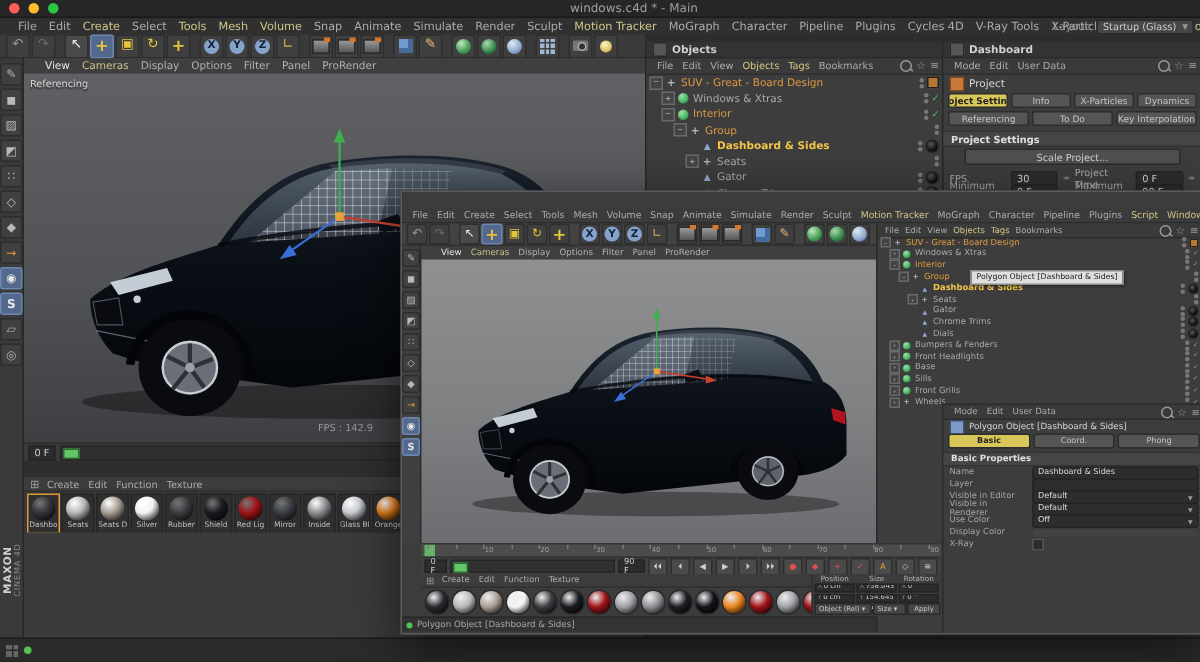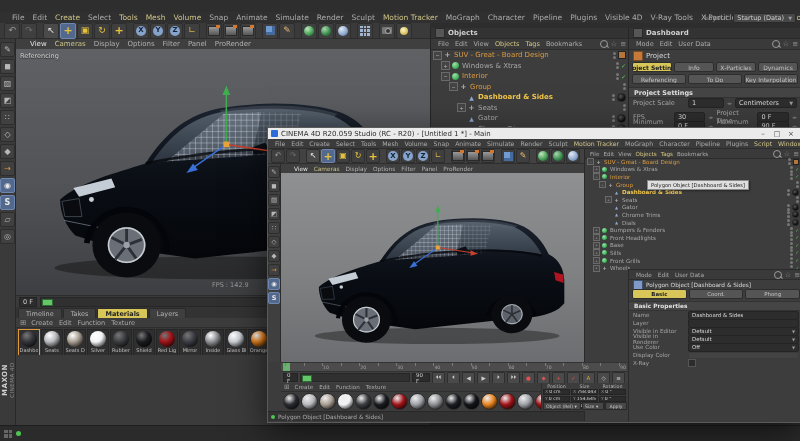--- a/index.html
+++ b/index.html
@@ -239,49 +239,55 @@
           <path d="M213 92 L266 100" stroke="#c8402e" stroke-width="1.6"></path>
           <path d="M272 101 L261 96 L261 104 Z" fill="#c8402e"></path>
           <path d="M213 92 L176 118" stroke="#3a6fd8" stroke-width="1.6"></path>
           <path d="M171 122 L178 112 L183 119 Z" fill="#3a6fd8"></path>
           <rect x="210" y="89" width="6" height="6" fill="#e8a33c"></rect>
         </g>
       </symbol>
     </defs>
   </svg>
 
+  <div id="macbar" class="abs row">
+    <span class="tl" id="tl-close" style="background: rgb(255, 95, 87);"></span>
+    <span class="tl" id="tl-min" style="background: rgb(254, 188, 46);"></span>
+    <span class="tl" id="tl-max" style="background: rgb(40, 200, 64);"></span>
+    <span id="mac-title">windows.c4d * - Main</span>
+  </div>
 
   <div id="appmenu" class="abs">
       <span class="mitem">File</span>
       <span class="mitem">Edit</span>
       <span class="mitem hl">Create</span>
       <span class="mitem">Select</span>
       <span class="mitem hl">Tools</span>
       <span class="mitem hl">Mesh</span>
       <span class="mitem hl">Volume</span>
       <span class="mitem">Snap</span>
       <span class="mitem">Animate</span>
       <span class="mitem">Simulate</span>
       <span class="mitem">Render</span>
       <span class="mitem">Sculpt</span>
       <span class="mitem hl">Motion Tracker</span>
       <span class="mitem">MoGraph</span>
       <span class="mitem">Character</span>
       <span class="mitem">Pipeline</span>
       <span class="mitem">Plugins</span>
-      <span class="mitem">Visible 4D</span>
+      <span class="mitem">Cycles 4D</span>
       <span class="mitem">V-Ray Tools</span>
       <span class="mitem">X-Particles</span>
       <span class="mitem hl">Script</span>
       <span class="mitem hl">Window</span>
     </div>
   <div id="layoutbox">
     <span id="layout-label">Layout:</span>
     <span class="selectbox">
-      <span>Startup (Data)</span>
+      <span>Startup (Glass)</span>
         <span class="car">▼</span>
     </span>
   </div>
 
   <div id="maintoolbar" class="abs">
       <div class="tile" style="color: rgb(154, 154, 154);">↶</div>
       <div class="tile" style="color: rgb(111, 111, 111); margin-right: 6px;">↷</div>
       <div class="tile" style="color: rgb(232, 232, 232); background: rgb(74, 74, 74);">↖</div>
       <div class="tile active" style="color: rgb(230, 195, 60); font-weight: bold; font-size: 11px;">+</div>
       <div class="tile" style="color: rgb(230, 195, 60);">▣</div>
@@ -603,28 +609,22 @@
         <span class="atab">Info</span>
         <span class="atab">X-Particles</span>
         <span class="atab">Dynamics</span>
       </div>
     <div class="atabs" id="atabs2" style="margin-top:2px">
         <span class="atab">Referencing</span>
         <span class="atab">To Do</span>
         <span class="atab">Key Interpolation</span>
       </div>
     <div class="asection" style="margin-top:3px">Project Settings</div>
-    <div class="afield" style="height:10px">
-      <span style="width:52px;text-align:left">Project Scale</span>
-      <span class="avalue" style="width:28px">1</span>
-      <span style="color:#777;font-size:5px">◂▸</span>
-      <span class="avalue" style="flex:1;justify-content:space-between">
-        <span>Centimeters</span>
-          <span style="color:#999;font-size:5px">▼</span>
-      </span>
+    <div style="padding:1px 14px 0 14px">
+      <div class="abtn">Scale Project...</div>
     </div>
     <div id="attr-grid" style="margin-top:4px">
         <div class="afield" style="height: 9px;">
           <span style="width: 42px;">FPS</span>
           <span class="avalue" style="width: 26px;">30</span>
           <span style="color: rgb(119, 119, 119); font-size: 5px;">◂▸</span>
           <span style="width: 42px;">Project Time</span>
           <span class="avalue" style="width: 26px;">0 F</span>
           <span style="color: rgb(119, 119, 119); font-size: 5px;">◂▸</span>
         </div>
@@ -640,26 +640,20 @@
   </div>
 
   <div id="powerslider" class="abs">
     <span class="framebox">0 F</span>
     <span class="slidertrack">
         <span class="playhead"></span>
       </span>
     <span class="framebox">90 F</span>
   </div>
 
-  <div id="dock-tabs" class="abs">
-      <span class="dtab">Timeline</span>
-      <span class="dtab">Takes</span>
-      <span class="dtab active">Materials</span>
-      <span class="dtab">Layers</span>
-    </div>
   <div id="mat-menu" class="abs">
       <span style="color: rgb(154, 154, 154); font-size: 7.5px; margin-right: 2px;">⊞</span>
       <span class="pmi" style="font-size: 6.5px;">Create</span>
       <span class="pmi" style="font-size: 6.5px;">Edit</span>
       <span class="pmi" style="font-size: 6.5px;">Function</span>
       <span class="pmi" style="font-size: 6.5px;">Texture</span>
     </div>
   <div id="mat-row" class="abs">
       <div class="matcell selected">
         <div class="ball" style="background: radial-gradient(circle at 35% 28%, rgb(119, 119, 119), rgb(51, 52, 58) 42%, rgb(0, 0, 0) 95%);"></div>
@@ -720,29 +714,20 @@
     <span class="gridmini">
         <i></i>
         <i></i>
         <i></i>
         <i></i>
       </span>
     <span class="greendot"></span>
   </div>
 
   <div id="floatwin" class="abs">
-    <div id="ftitlebar">
-      <span id="fticon"></span>
-      <span id="ftitle">CINEMA 4D R20.059 Studio (RC - R20) - [Untitled 1 *] - Main</span>
-      <span id="fcontrols">
-        <span class="fctl">–</span>
-        <span class="fctl">□</span>
-        <span class="fctl">×</span>
-      </span>
-    </div>
     <div id="fmenubar">
       <span style="display:flex" id="fmenuitems">
           <span class="fmi">File</span>
           <span class="fmi">Edit</span>
           <span class="fmi">Create</span>
           <span class="fmi">Select</span>
           <span class="fmi">Tools</span>
           <span class="fmi">Mesh</span>
           <span class="fmi">Volume</span>
           <span class="fmi">Snap</span>

